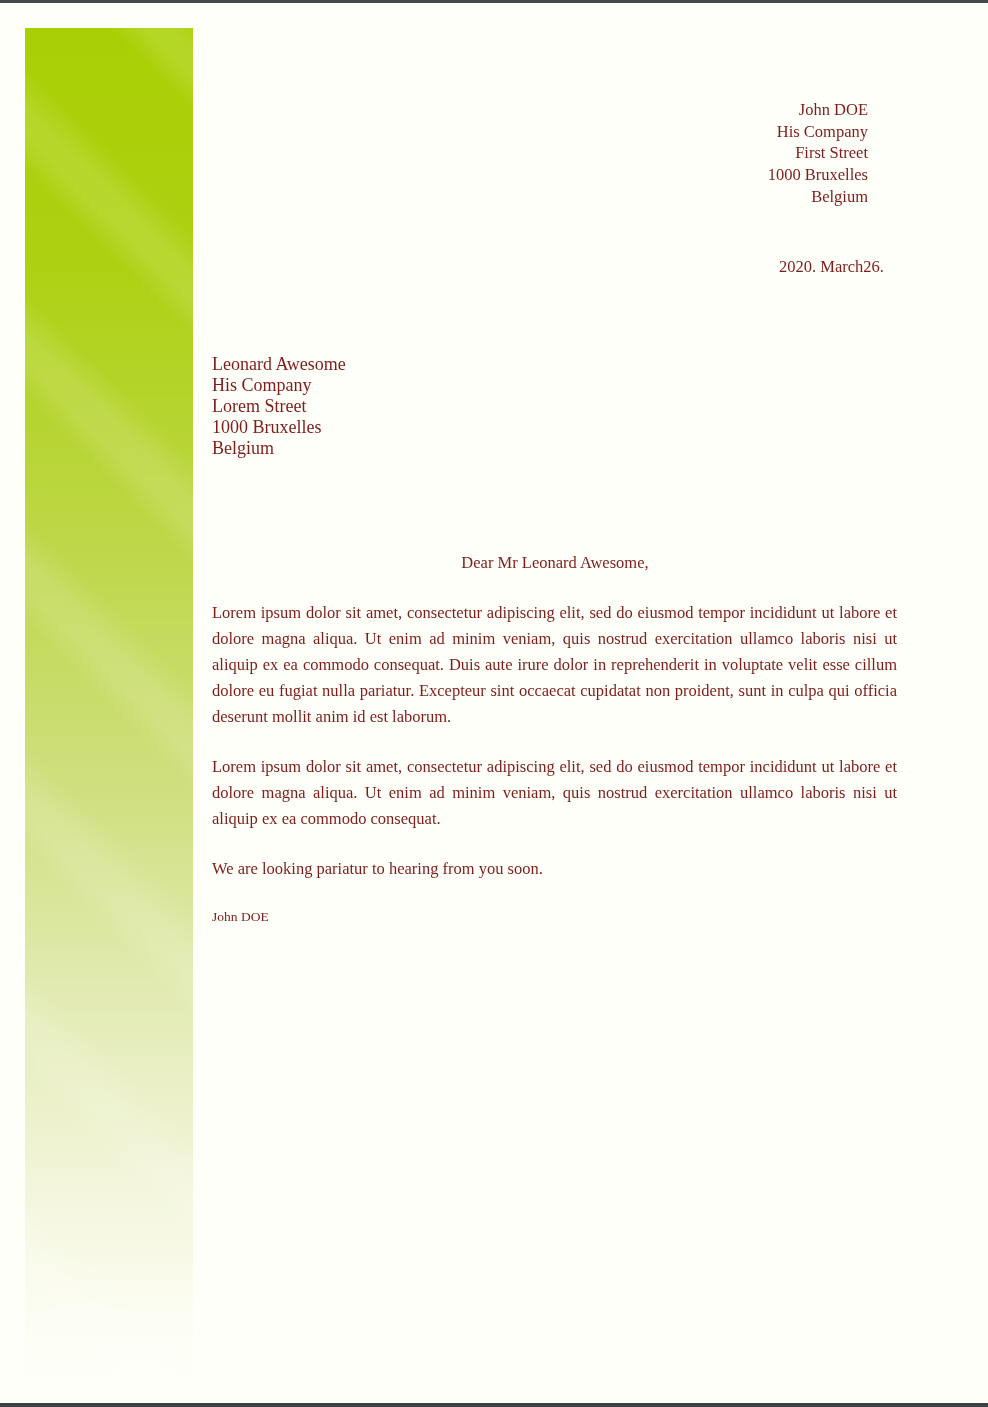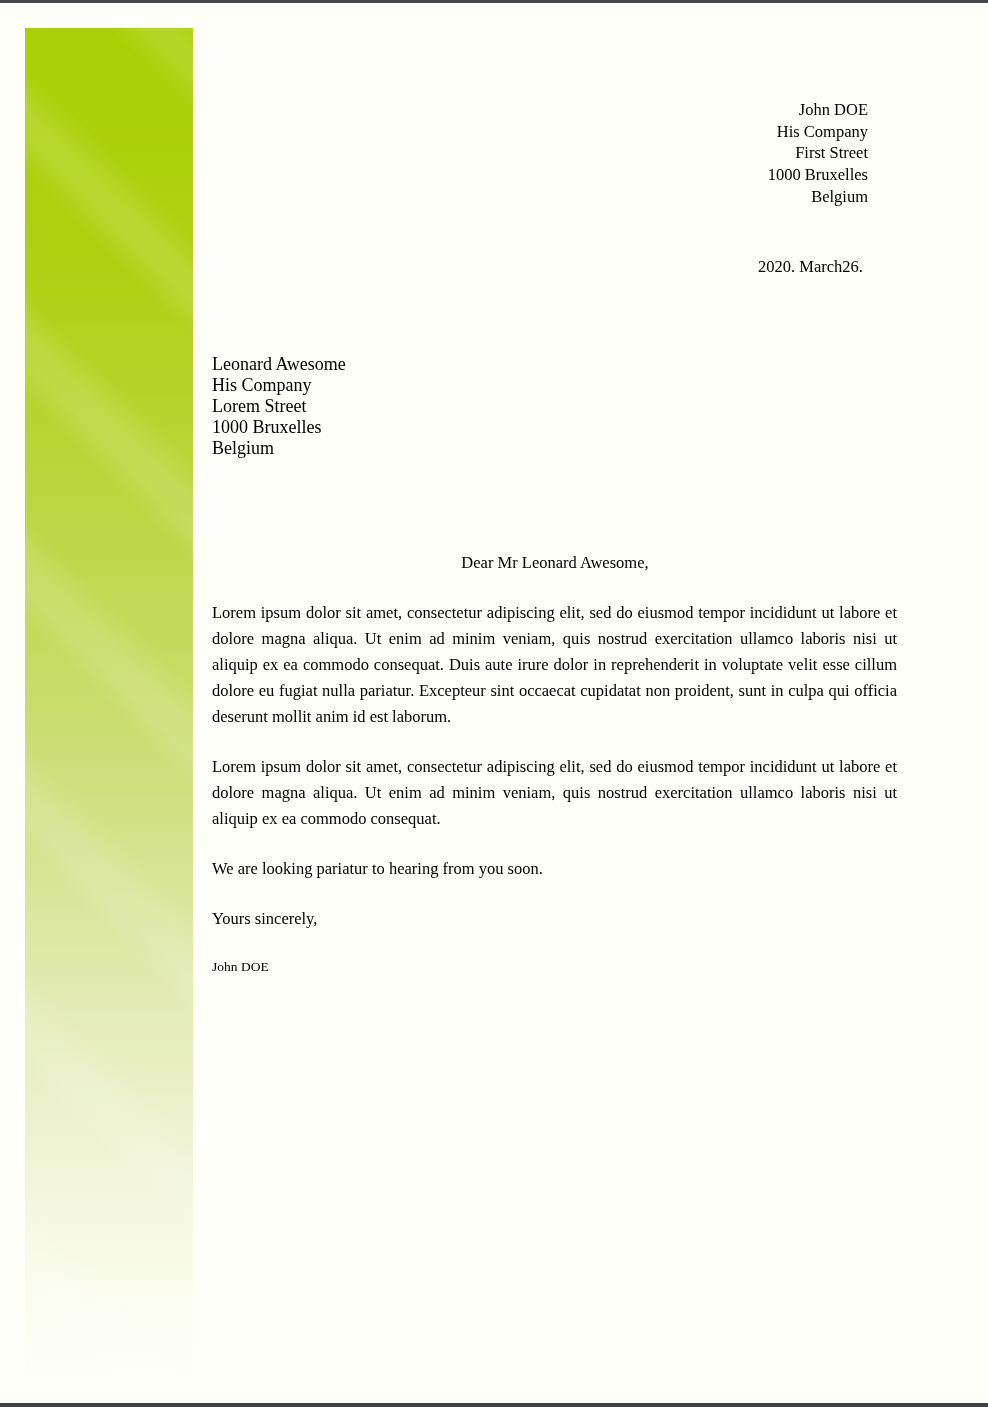--- a/index.html
+++ b/index.html
@@ -7,21 +7,21 @@
     padding: 0;
     background: #ffffff;
   }
   .page {
     position: relative;
     width: 988px;
     height: 1407px;
     background: #fdfff8;
     overflow: hidden;
     font-family: "Liberation Serif", "DejaVu Serif", serif;
-    color: #000000;
+    color: #7f1d1d;
   }
   .border-top {
     position: absolute;
     top: 0; left: 0;
     width: 100%; height: 3px;
     background: #45494b;
   }
   .border-bottom {
     position: absolute;
     bottom: 0; left: 0;
@@ -56,21 +56,21 @@
     position: absolute;
     top: 99px;
     right: 120px;
     text-align: right;
     font-size: 16.5px;
     line-height: 21.7px;
   }
   .date-line {
     position: absolute;
     top: 256px;
-    right: 125px;
+    right: 104px;
     text-align: right;
     font-size: 16.5px;
     line-height: 21.7px;
   }
   .recipient {
     position: absolute;
     top: 354px;
     left: 212px;
     text-align: left;
     font-size: 18px;
@@ -130,19 +130,18 @@
     <div>Lorem Street</div>
     <div>1000 Bruxelles</div>
     <div>Belgium</div>
   </div>
 
   <div class="letter">
     <p class="salutation">Dear Mr Leonard Awesome,</p>
     <p class="body-par">Lorem ipsum dolor sit amet, consectetur adipiscing elit, sed do eiusmod tempor incididunt ut labore et dolore magna aliqua. Ut enim ad minim veniam, quis nostrud exercitation ullamco laboris nisi ut aliquip ex ea commodo consequat. Duis aute irure dolor in reprehenderit in voluptate velit esse cillum dolore eu fugiat nulla pariatur. Excepteur sint occaecat cupidatat non proident, sunt in culpa qui officia deserunt mollit anim id est laborum.</p>
     <p class="body-par">Lorem ipsum dolor sit amet, consectetur adipiscing elit, sed do eiusmod tempor incididunt ut labore et dolore magna aliqua. Ut enim ad minim veniam, quis nostrud exercitation ullamco laboris nisi ut aliquip ex ea commodo consequat.</p>
     <p class="closing-line">We are looking pariatur to hearing from you soon.</p>
-    <p class="valediction">Yours sincerely,</p>
     <p class="signature">John DOE</p>
   </div>
 
   <div class="border-bottom"></div>
 
 </div>
 
 </body></html>

